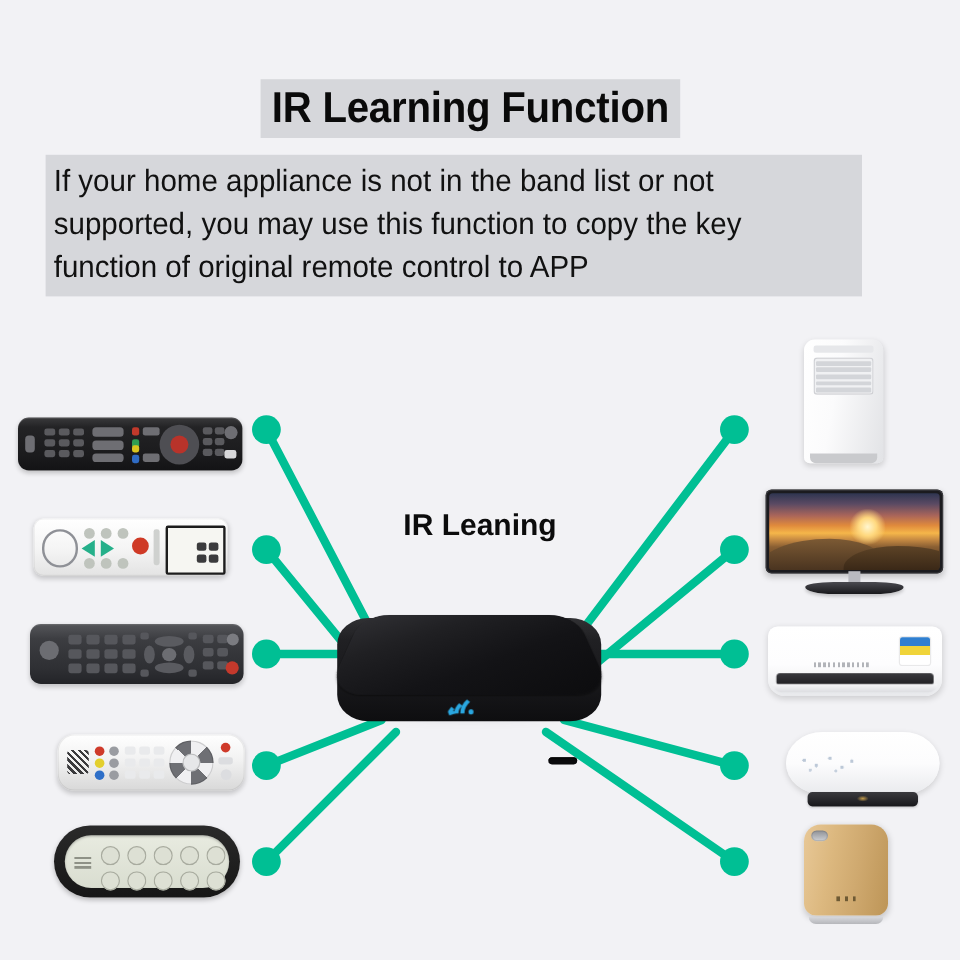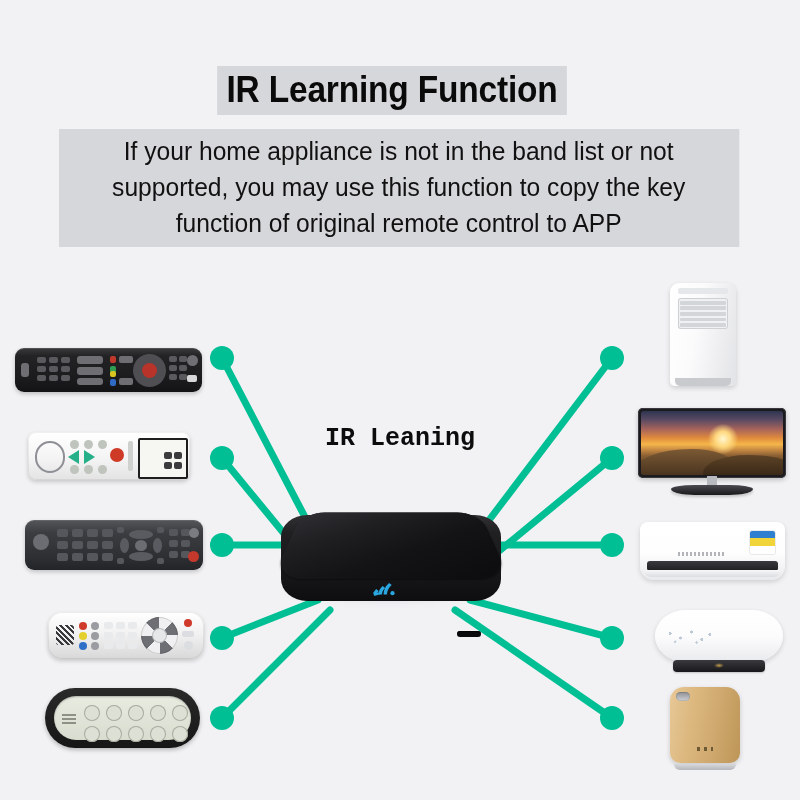--- a/index.html
+++ b/index.html
@@ -40,38 +40,38 @@
     background: #d6d7db;
     color: #101010;
     font-size: 25.5px;
     font-weight: normal;
     line-height: 1.3;
     padding: 3px 9px 4px 9px;
     transform: scaleX(0.95);
     transform-origin: center;
   }
 
-  .body-row { margin-top: 14px; padding-left: 38px; text-align: center; }
+  .body-row { margin-top: 14px; padding-left: 38px; }
   .bodytext {
     display: inline-block;
     background: #d6d7db;
     color: #111;
     font-size: 25.5px;
     line-height: 1.42;
     padding: 4px 8px 5px 7px;
     max-width: 690px;
     transform: scaleX(0.965);
     transform-origin: left center;
   }
 
   
   #diagram {
     position: absolute;
     left: 0; top: 270px;
-    width: 800px; height: 530px; font-family: Liberation Mono, monospace;
+    width: 800px; height: 530px;
   }
   #rays { position: absolute; left: 0; top: 0; }
 
   
   .hub {
     position: absolute;
     left: 272px; top: 205px;
     width: 238px; height: 140px;
   }
   .hub-shadow {

